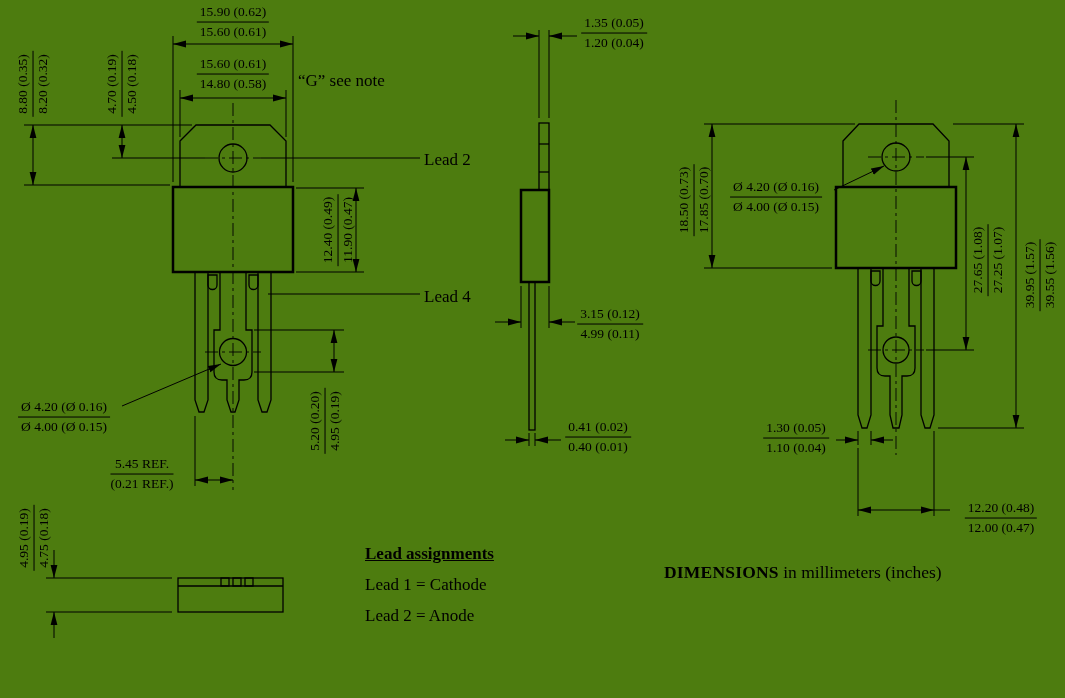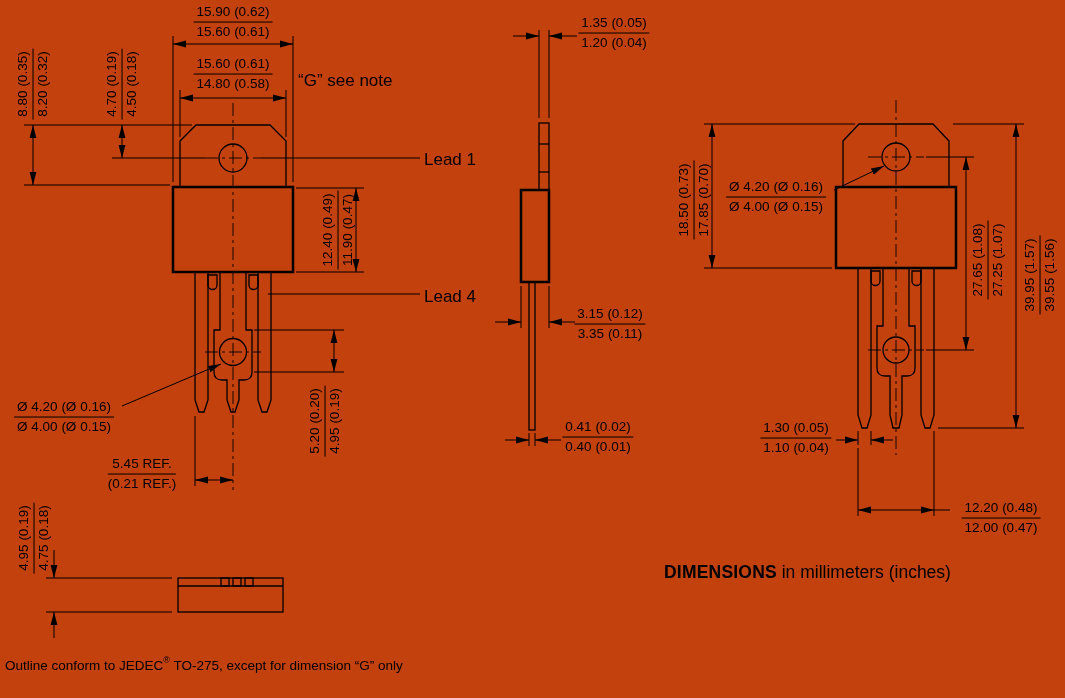--- a/index.html
+++ b/index.html
@@ -1,17 +1,17 @@
 <!DOCTYPE html>
 <html><head>
 <meta charset="utf-8">
 <style>
   html,body{margin:0;padding:0;background:#fff;}
-  .canvas{position:relative;width:1065px;height:698px;background:#c2410c;
-          font-family:Liberation Sans, sans-serif;color:#000;overflow:hidden;}
+  .canvas{position:relative;width:1065px;height:698px;background:#4d7c0f;
+          font-family:Liberation Serif, serif;color:#000;overflow:hidden;}
   .canvas svg{position:absolute;left:0;top:0;}
   
   .dim{position:absolute;transform:translate(-50%,-50%);text-align:center;
        font-size:13.5px;line-height:1.22;white-space:nowrap;}
   .dim.rot{transform:translate(-50%,-50%) rotate(-90deg);}
   .dim .t{display:block;border-bottom:1.3px solid #000;padding:0 3px 1.5px;}
   .dim .b{display:block;padding-top:1.5px;}
   .lbl{position:absolute;font-size:17px;white-space:nowrap;}
   .la .la-head{font-weight:bold;text-decoration:underline;}
   .la .la-item{margin-top:11px;}
@@ -206,21 +206,21 @@
   <div class="dim rot" style="left:34px;top:538px">
     <span class="t">4.95 (0.19)</span>
     <span class="b">4.75 (0.18)</span>
   </div>
   <div class="dim" style="left:614px;top:33px">
     <span class="t">1.35 (0.05)</span>
     <span class="b">1.20 (0.04)</span>
   </div>
   <div class="dim" style="left:610px;top:324px">
     <span class="t">3.15 (0.12)</span>
-    <span class="b">3.35 (0.11)</span>
+    <span class="b">4.99 (0.11)</span>
   </div>
   <div class="dim" style="left:598px;top:437px">
     <span class="t">0.41 (0.02)</span>
     <span class="b">0.40 (0.01)</span>
   </div>
   <div class="dim rot" style="left:694px;top:200px">
     <span class="t">18.50 (0.73)</span>
     <span class="b">17.85 (0.70)</span>
   </div>
   <div class="dim" style="left:776px;top:197px">
@@ -238,25 +238,29 @@
   <div class="dim" style="left:796px;top:438px">
     <span class="t">1.30 (0.05)</span>
     <span class="b">1.10 (0.04)</span>
   </div>
   <div class="dim" style="left:1001px;top:518px">
     <span class="t">12.20 (0.48)</span>
     <span class="b">12.00 (0.47)</span>
   </div>
 
   <span class="lbl" style="left:298px;top:71px">“G” see note</span>
-  <span class="lbl" style="left:424px;top:150px">Lead 1</span>
+  <span class="lbl" style="left:424px;top:150px">Lead 2</span>
   <span class="lbl" style="left:424px;top:287px">Lead 4</span>
 
+  <div class="lbl la" style="left:365px;top:544px">
+    <div class="la-head">Lead assignments</div>
+    <div class="la-item">Lead 1 = Cathode</div>
+    <div class="la-item">Lead 2 = Anode</div>
+  </div>
 
   <div class="title" style="left:664px;top:562px">
     <b>DIMENSIONS</b><span> in millimeters (inches)</span>
   </div>
 
   <div class="note" style="left:5px;top:653px">
-    <div class="note-text"><span>Outline conform to JEDEC</span><sup>®</sup><span> TO-275, except for dimension “G” only</span></div>
   </div>
 
 </div>
 
 </body></html>

